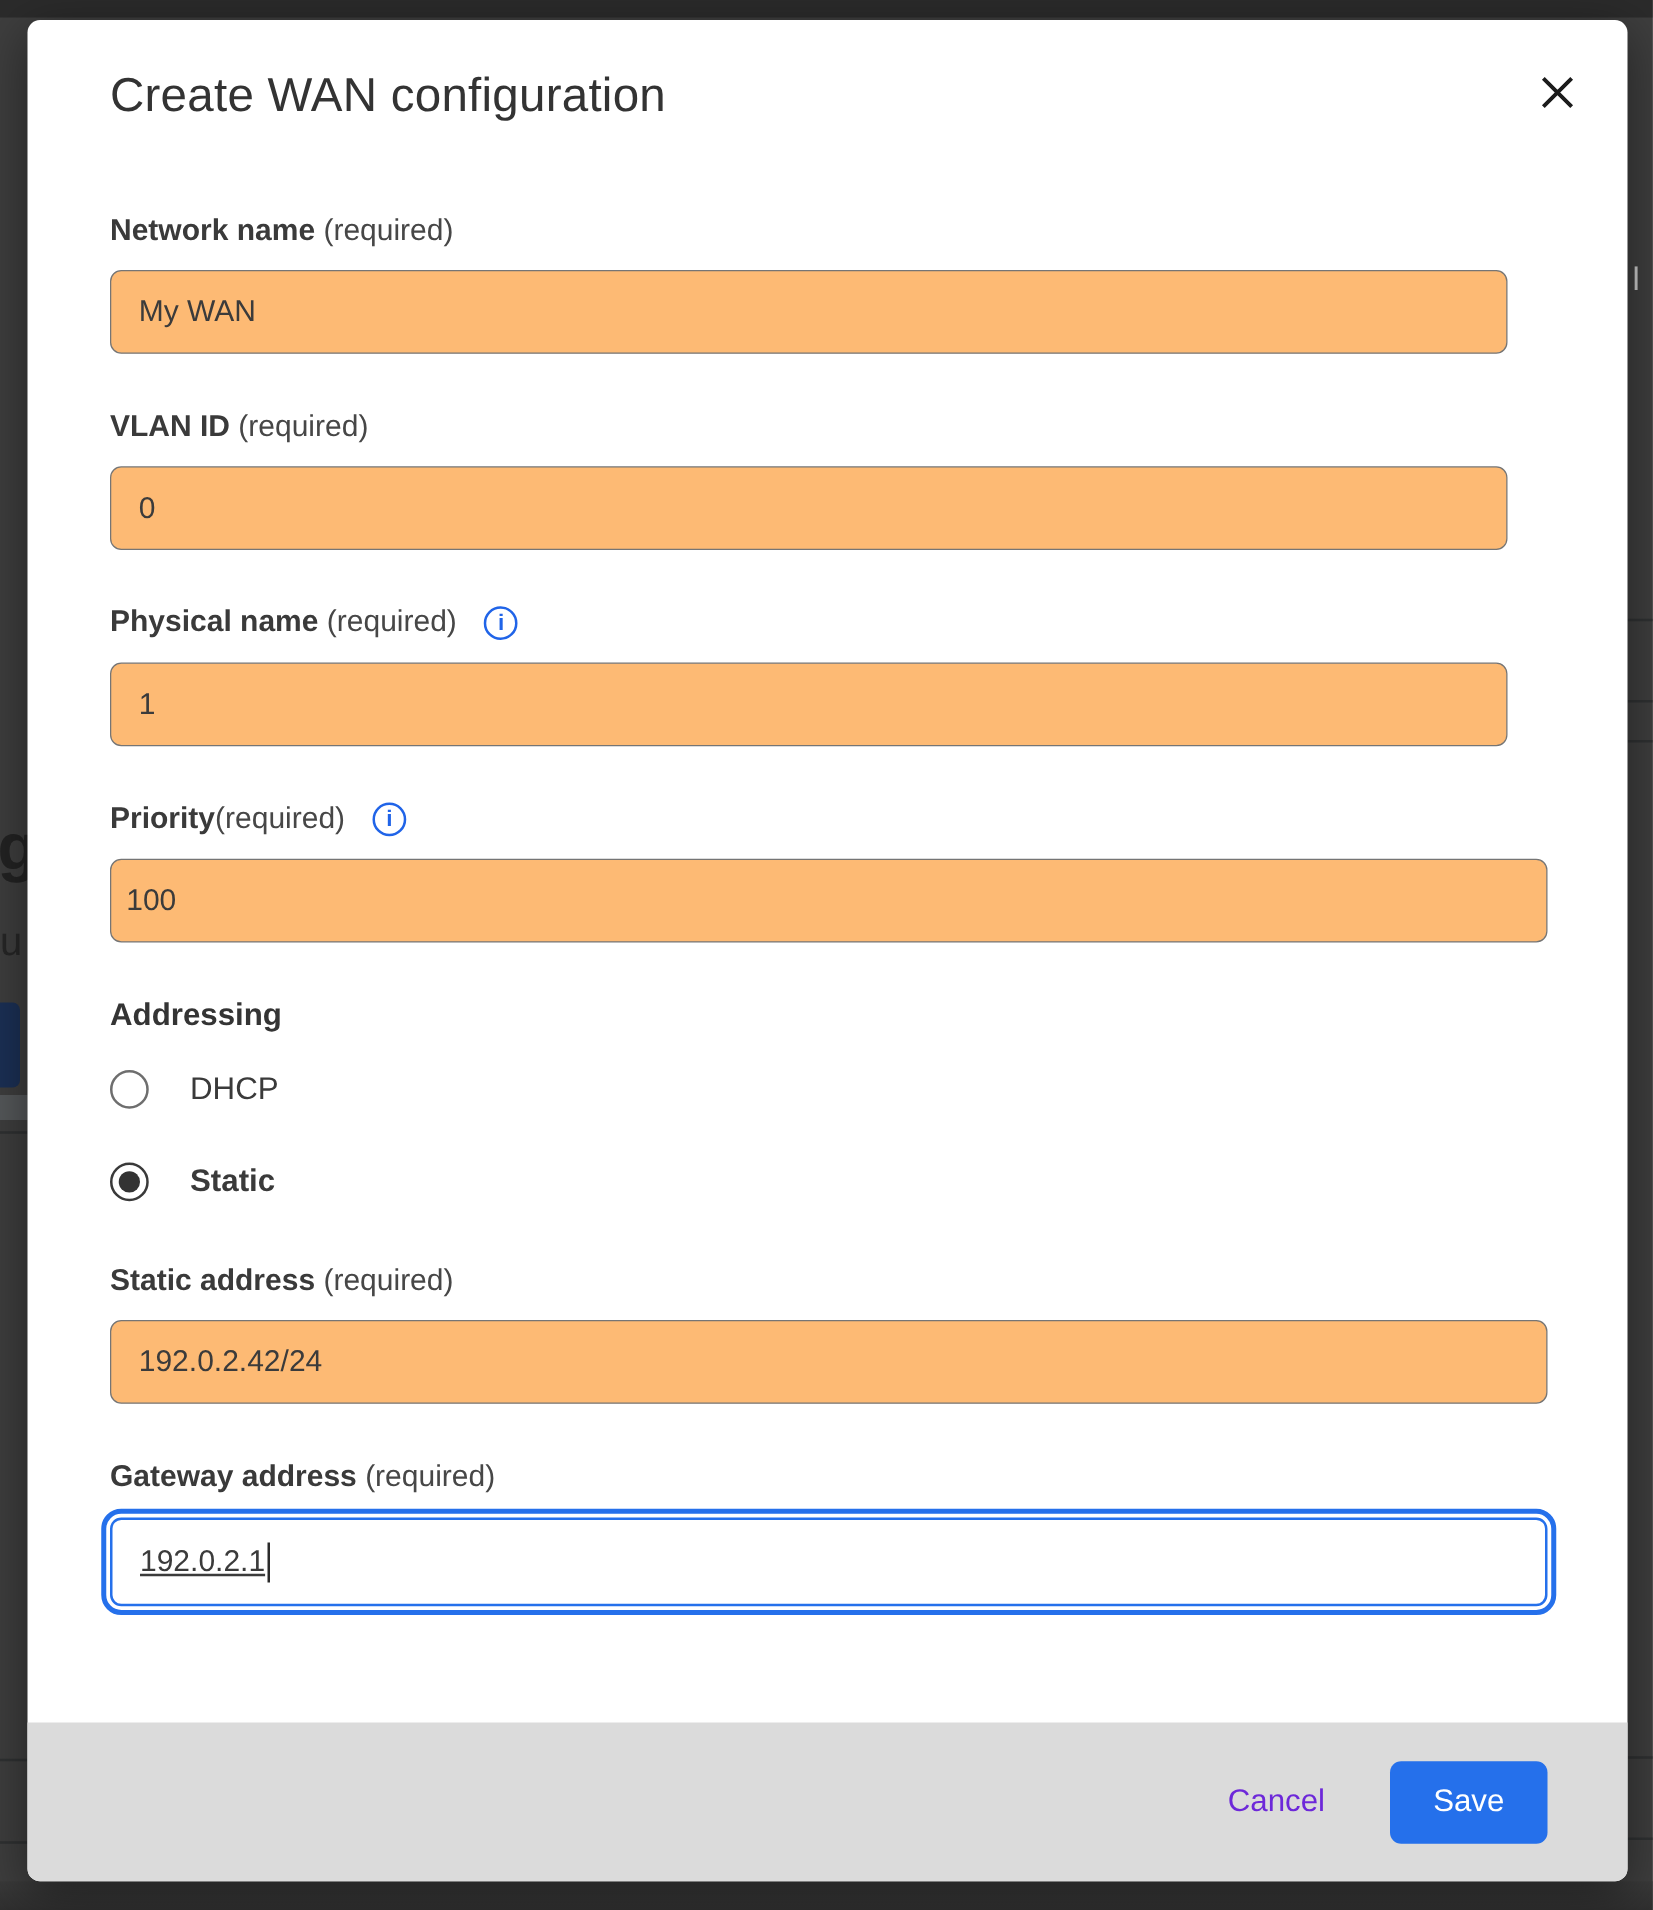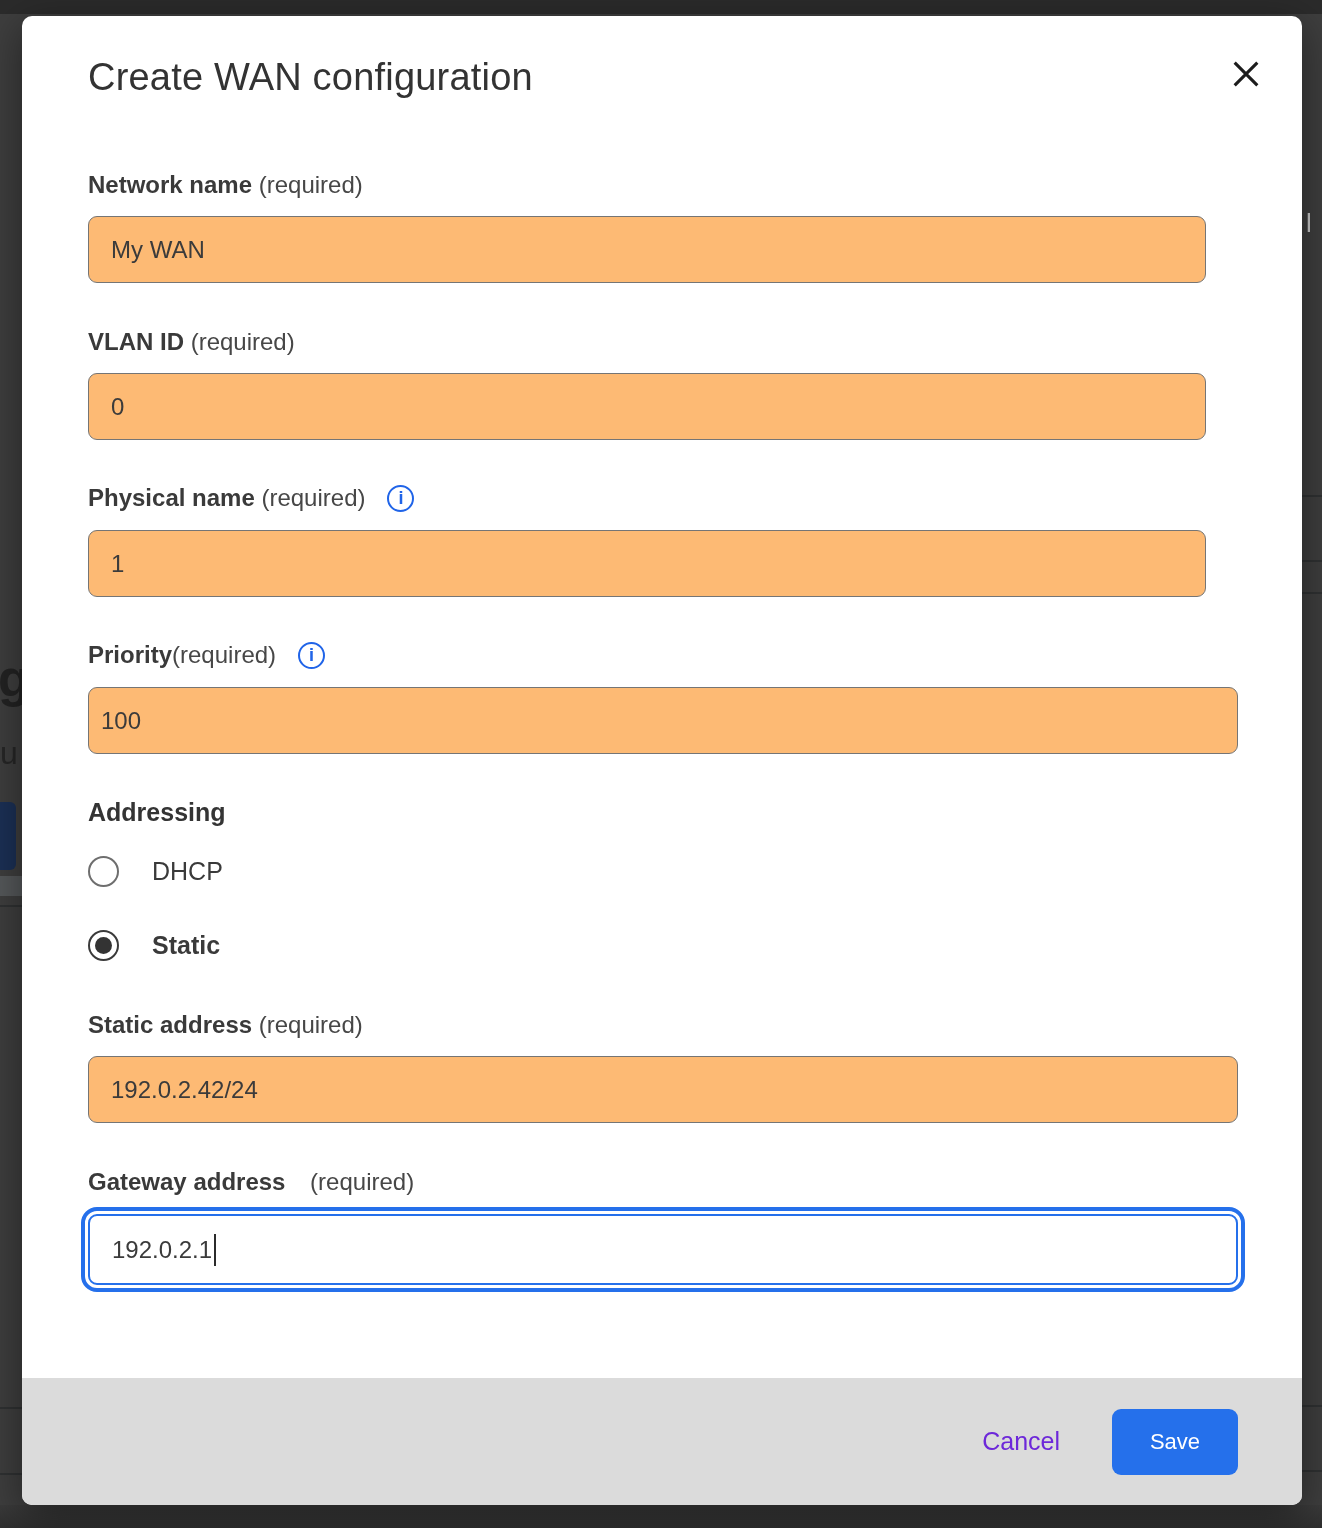--- a/index.html
+++ b/index.html
@@ -41,41 +41,41 @@
 
   .text-input { position:absolute; left:66px; height:67px; background:#fdba74;
     border:1.5px solid #757575; border-radius:9px; font-size:24px; color:#3b3b3b;
     padding:0 22px; font-family:"Liberation Sans", sans-serif; outline:none; }
   .w-std { width:1118px; }
   .w-wide { width:1150px; }
 
   .input-focus { position:absolute; left:66px; height:71px; background:#fff;
     border:2.5px solid #2570eb; border-radius:9px; outline:4px solid #2570eb;
     outline-offset:3px; display:flex; align-items:center; padding:16px 22px;
-    font-size:24px; color:#3b3b3b; cursor:text; }
+    font-size:24px; color:#3b3b3b; cursor:text;text-decoration:underline; }
   .caret { display:inline-block; width:2px; height:32px; background:#2b2b2b; margin-left:2px; }
 
   .section-title { position:absolute; left:66px; font-size:25px; font-weight:700; color:#343434; }
 
   .radio-row { position:absolute; left:66px; display:flex; align-items:center; cursor:pointer; }
   .radio-circle { width:31px; height:31px; border-radius:50%; border:2.5px solid #6e6e6e;
     background:#fff; display:flex; align-items:center; justify-content:center; }
   .radio-circle.selected { border-color:#3a3a3a; }
   .radio-dot { width:17px; height:17px; border-radius:50%; background:#333333; }
   .radio-label { margin-left:33px; font-size:25px; color:#3a3a3a; }
   .radio-label.bold { font-weight:700; }
 
   
   .footer { position:absolute; left:0; bottom:0; width:1280px; height:127px;
     background:#dbdbdb; border-radius:0 0 10px 10px; display:flex;
     align-items:center; justify-content:flex-end; padding-right:64px; }
   .cancel-btn { background:transparent; border:none; font-size:25px; color:#6d28d9;
     cursor:pointer; margin-right:52px; font-family:"Liberation Sans", sans-serif; }
   .save-btn { width:126px; height:66px; background:#2570eb; color:#ffffff;
-    border:none; border-radius:9px; font-size:22px; cursor:pointer;
+    border:none; border-radius:9px; font-size:25px; cursor:pointer;
     font-family:"Liberation Sans", sans-serif; }
 </style>
 </head>
 <body>
 
 <div class="backdrop">
   <div class="backdrop-top"></div>
   <div class="backdrop-bottom"></div>
 
   <div class="frag frag-text-dark" style="left:-2px; top:648px; font-size:52px;">g</div>
@@ -127,21 +127,21 @@
   <div class="radio-row" style="top:914px;">
     <span class="radio-circle selected">
         <span class="radio-dot"></span>
       </span>
     <span class="radio-label bold">Static</span>
   </div>
 
   <div class="field-label" style="top:995px;"><b>Static address</b><span class="req"> (required)</span></div>
   <input class="text-input w-wide" style="top: 1040px;" type="text" value="192.0.2.42/24">
 
-  <div class="field-label" style="top:1152px;gap:18px;"><b>Gateway address</b><span class="req"> (required)</span></div>
+  <div class="field-label" style="top:1152px;"><b>Gateway address</b><span class="req"> (required)</span></div>
   <div class="input-focus w-wide" style="top:1198px;">
       <span>192.0.2.1</span>
       <span class="caret"></span>
     </div>
 
   <div class="footer">
     <button class="cancel-btn">Cancel</button>
     <button class="save-btn">Save</button>
   </div>
 </div>

